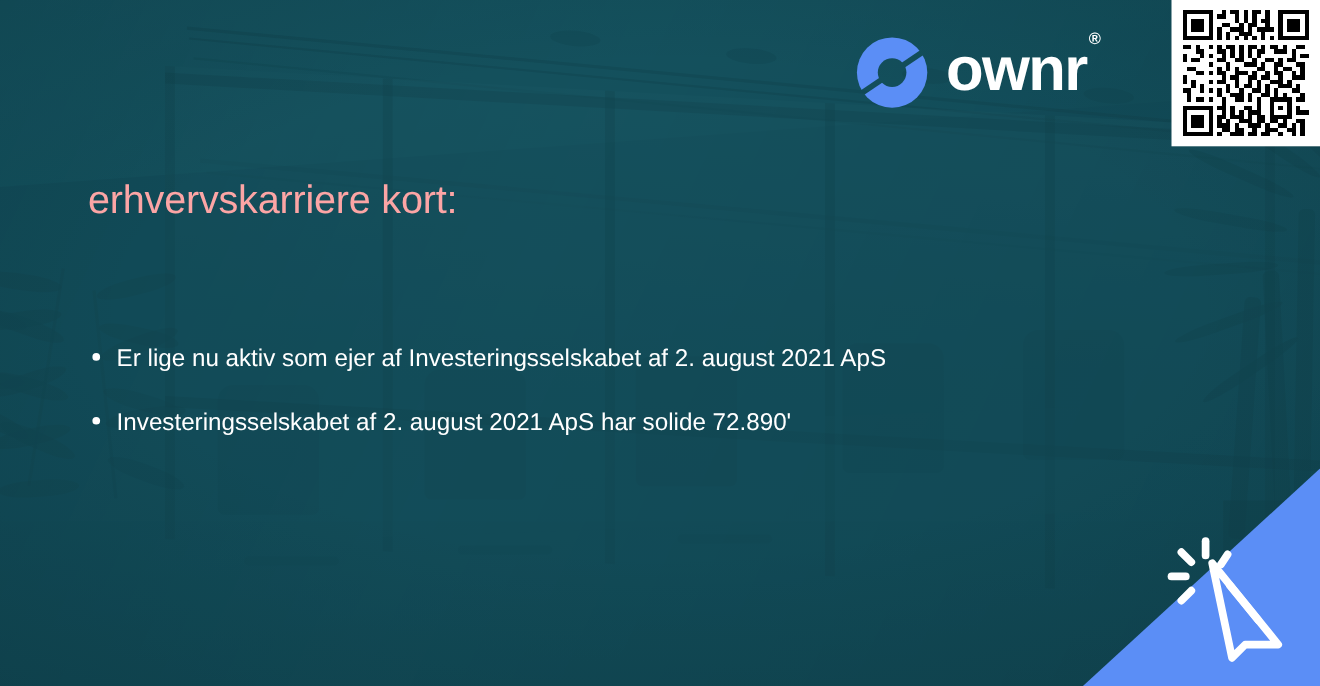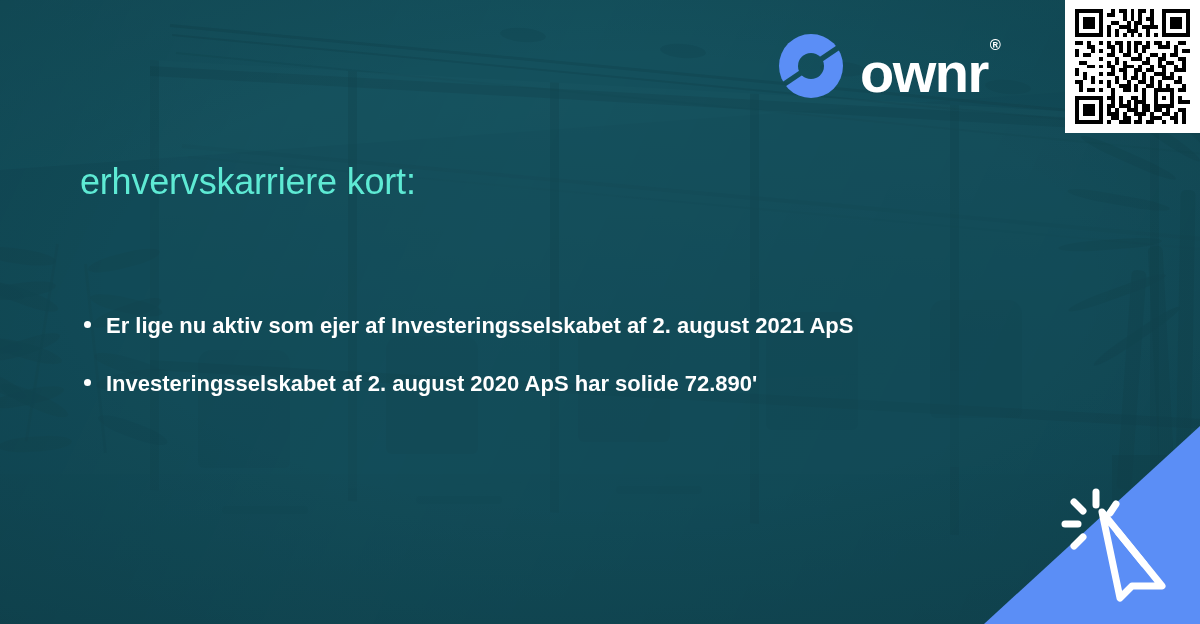--- a/index.html
+++ b/index.html
@@ -117,21 +117,21 @@
     opacity:.46;
   }
   .vignette {
     position:absolute; inset:0;
     background:radial-gradient(ellipse 90% 80% at 50% 45%, rgba(0,0,0,0) 45%, rgba(8,40,48,.30) 100%);
   }
 
   
   .logo {
     position:absolute; left:778px; top:33px;
-    display:flex; align-items:flex-end; gap:16px;
+    display:flex; align-items:flex-start; gap:16px;
     z-index:6;
   }
   .logo-mark { width:66px; height:66px; display:block; }
   .logo-word {
     font-size:56px; font-weight:bold; color:#ffffff;
     letter-spacing:-1.5px; line-height:1;
     position:relative; top:2px;
   }
   .logo-reg {
     font-size:15px; font-weight:bold; color:#ffffff;
@@ -146,28 +146,28 @@
   }
   .qr-code { width:115px; height:115px; display:block; }
 
   
   .content { position:absolute; left:80px; top:150px; width:960px; z-index:5; }
   .title-1 {
     font-size:40px; font-weight:bold; color:#ffffff;
     line-height:1.12; letter-spacing:-.2px;
   }
   .title-2 {
-    font-size:36px; font-weight:normal; color:#5eead4;
+    font-size:36px; font-weight:normal; color:#fca5a5;
     line-height:1.2; margin-top:10px; letter-spacing:-.2px;
   }
 
   .bullets { position:absolute; left:80px; top:310px; width:1000px; z-index:5; }
   .bullet {
     position:relative; padding-left:26px;
-    font-size:22px; font-weight:bold; color:#ffffff;
+    font-size:22px; font-weight:normal; color:#ffffff;
     line-height:1.45; margin-bottom:26px;
     max-width:910px;
   }
   .bullet:last-child { margin-bottom:0; }
   .bullet .dot {
     position:absolute; left:4px; top:11px;
     width:7px; height:7px; border-radius:50%; background:#ffffff;
   }
   .bullet-line2 { display:block; padding-left:20px; }
 
@@ -475,21 +475,21 @@
     <div class="title-2">erhvervskarriere kort:</div>
   </div>
 
   <div class="bullets">
     <div class="bullet">
       <span class="dot"></span>
       <span>Er lige nu aktiv som ejer af Investeringsselskabet af 2. august 2021 ApS</span>
     </div>
     <div class="bullet">
       <span class="dot"></span>
-      <span>Investeringsselskabet af 2. august 2020 ApS har solide 72.890'</span>
+      <span>Investeringsselskabet af 2. august 2021 ApS har solide 72.890'</span>
     </div>
   </div>
 
   <div class="corner">
     <svg width="216" height="198" viewBox="0 0 216 198">
       <polygon points="216,0 216,198 0,198" fill="#5b8ef6"></polygon>
     </svg>
   </div>
 
   <svg class="cursor" viewBox="0 0 120 116">

